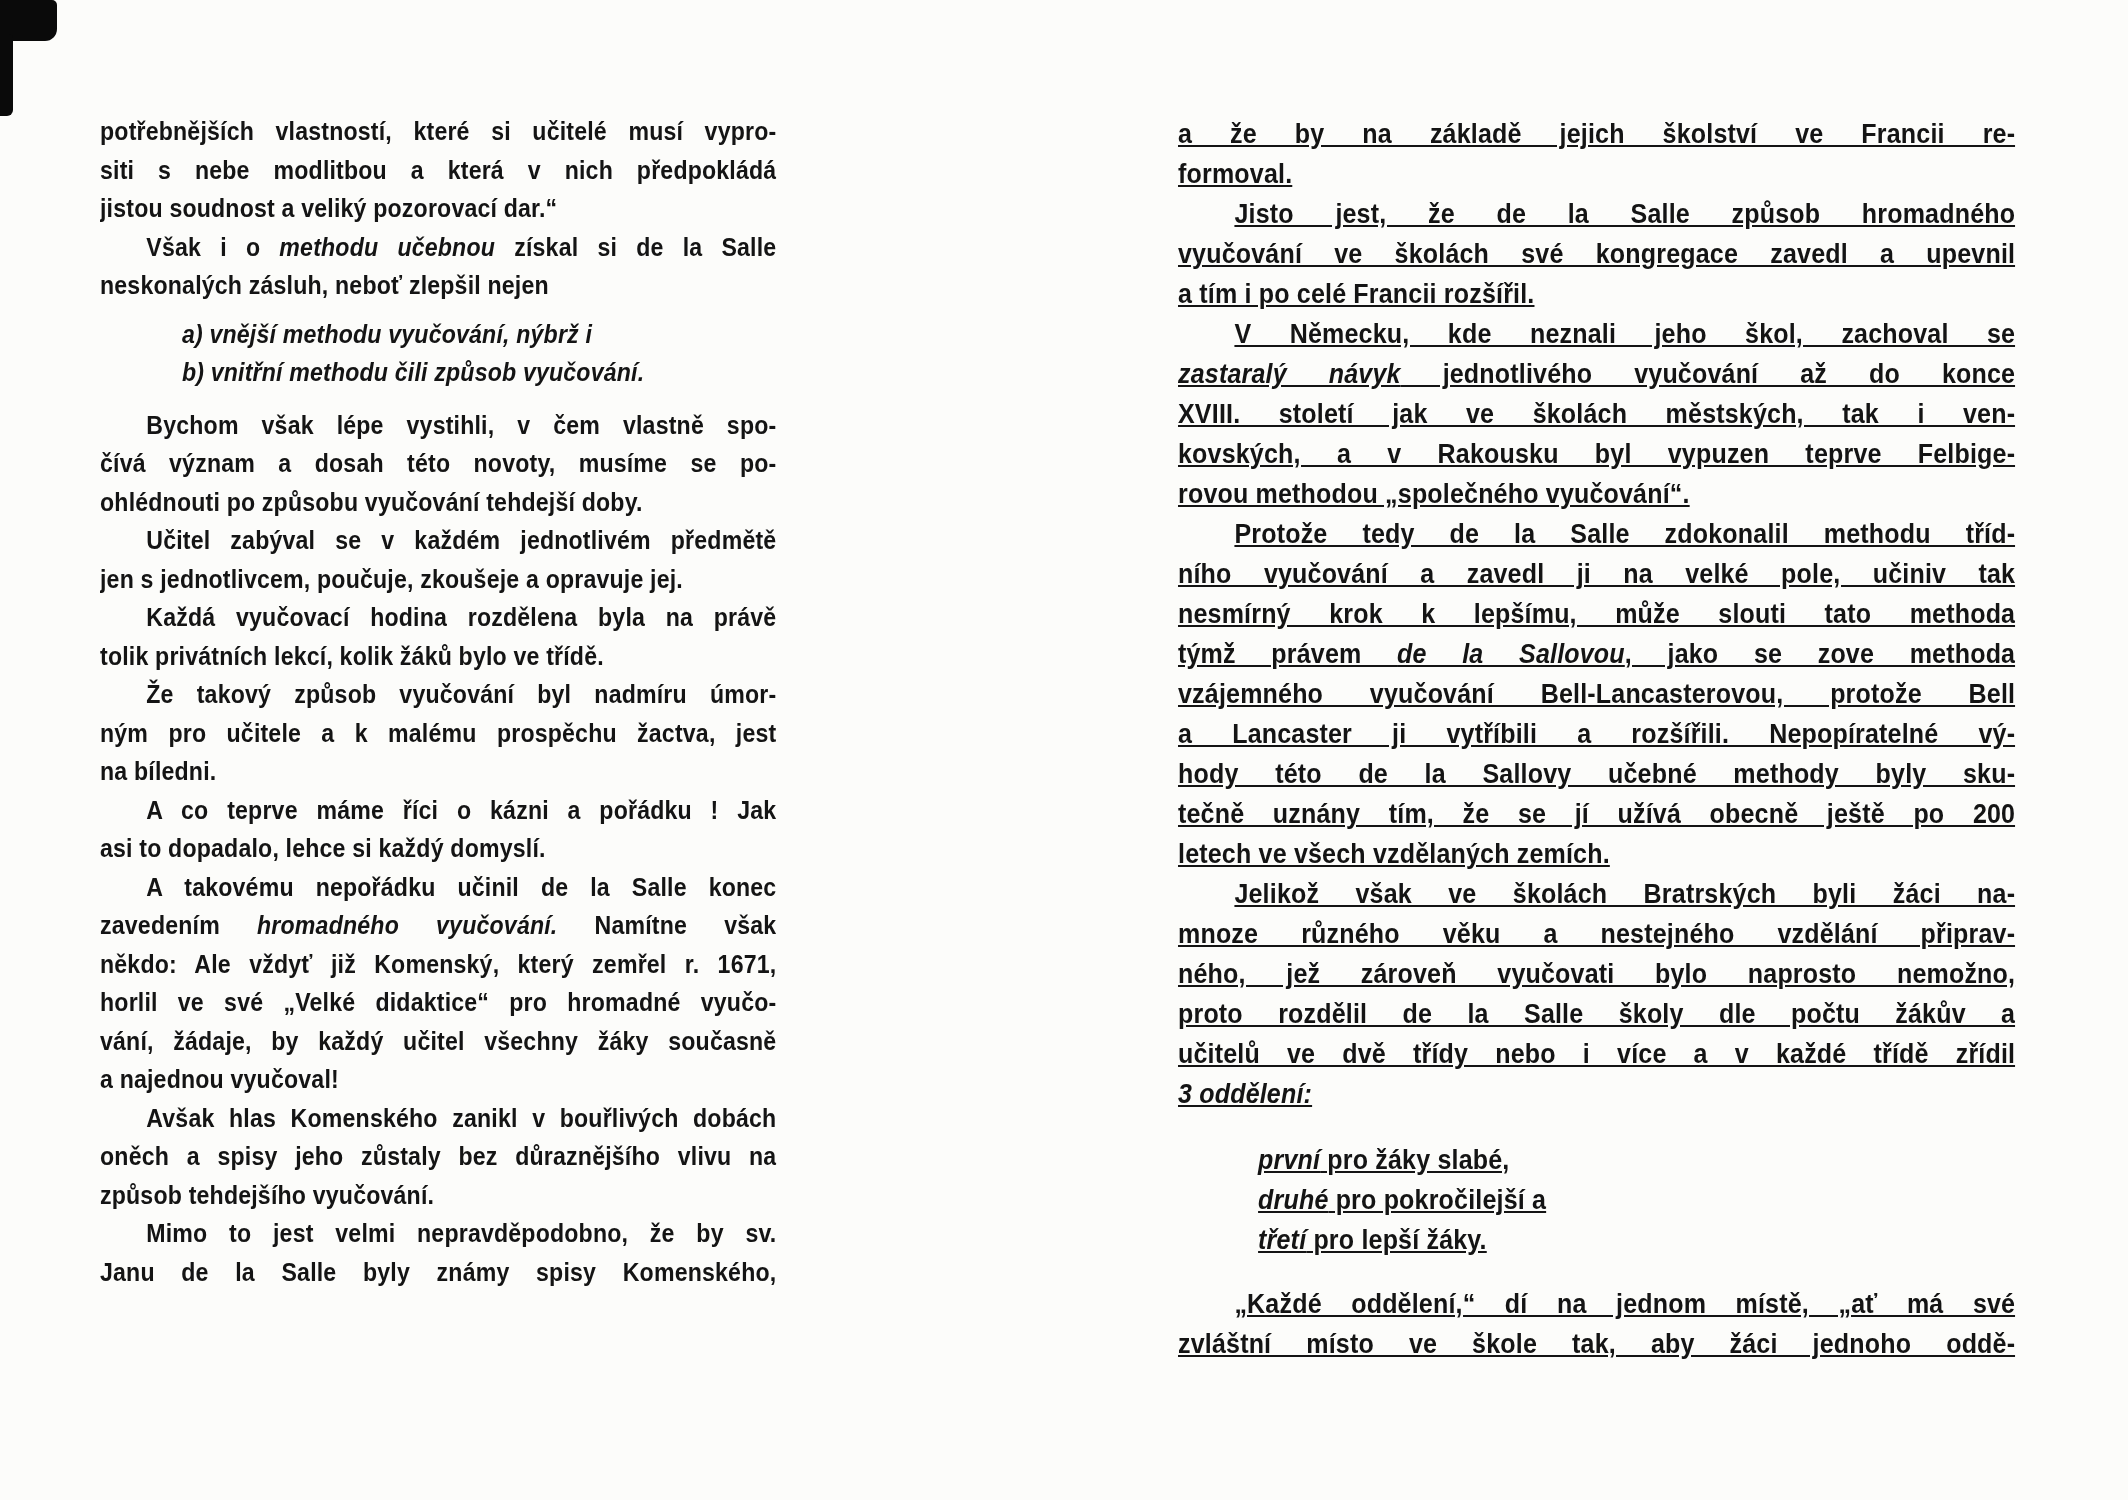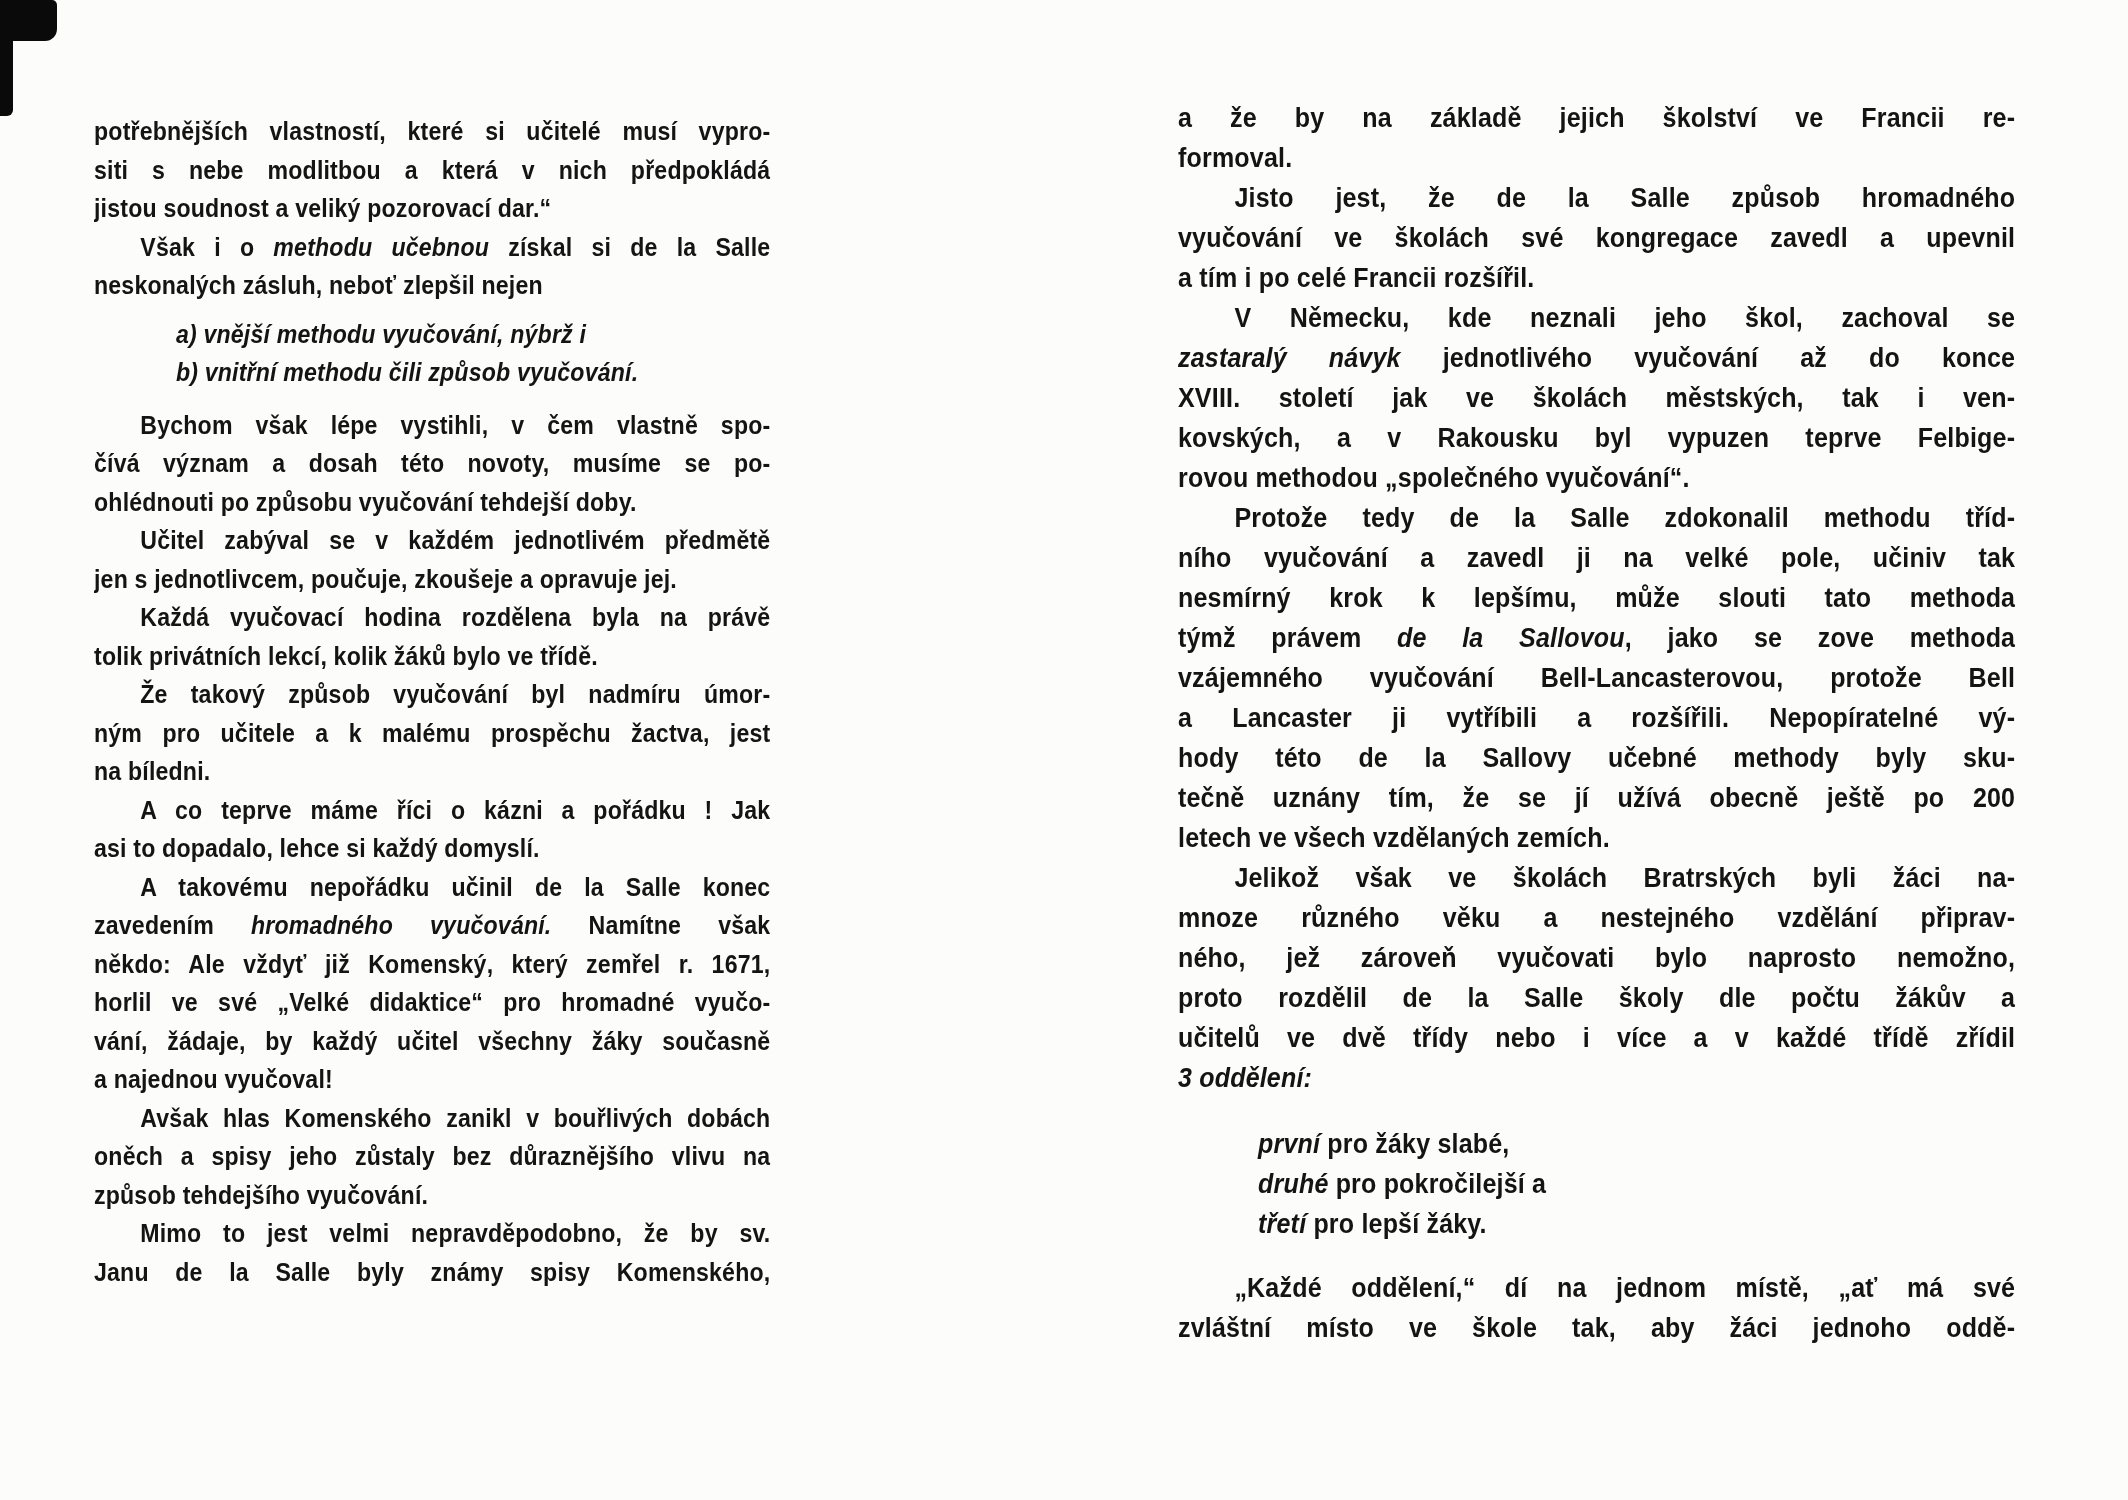--- a/index.html
+++ b/index.html
@@ -24,22 +24,22 @@
     position:absolute;left:0;top:0;width:57px;height:41px;
     background:var(--artifact);
     border-radius:0 5px 12px 0;
   }
   .artifact-edge{
     position:absolute;left:0;top:34px;width:13px;height:82px;
     background:var(--artifact);
     border-radius:0 4px 6px 0;
   }
   .column{position:absolute;}
-  .col-left{left:94px;top:112px;}
-  .col-right{left:1178px;top:98px;}
+  .col-left{left:100px;top:112px;}
+  .col-right{left:1178px;top:114px;text-decoration:underline;}
   .col-inner{transform-origin:0 0;}
   .col-left .col-inner{width:760px;transform:scaleX(0.89);font-size:26px;line-height:38.5px;}
   .col-right .col-inner{width:920px;transform:scaleX(0.91);font-size:27.5px;line-height:40px;}
   .paragraph{margin:0;}
   .col-left  .par-list{margin:10px 0 14px;}
   .col-right .par-list{margin:26px 0 24px;}
   .line{overflow:hidden;}
   .col-left  .line{height:38.5px;}
   .col-right .line{height:40px;}
   .justify{text-align:justify;text-align-last:justify;}

